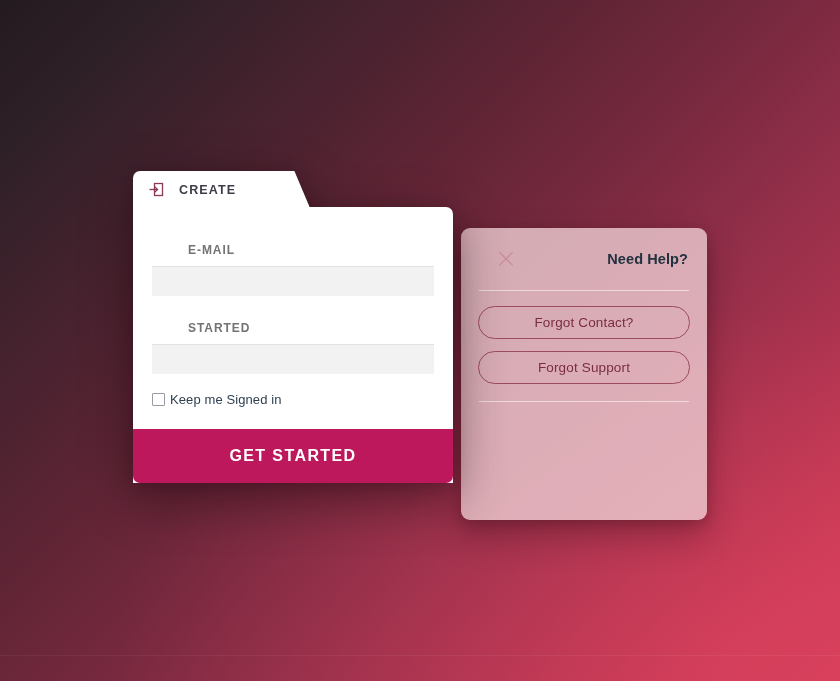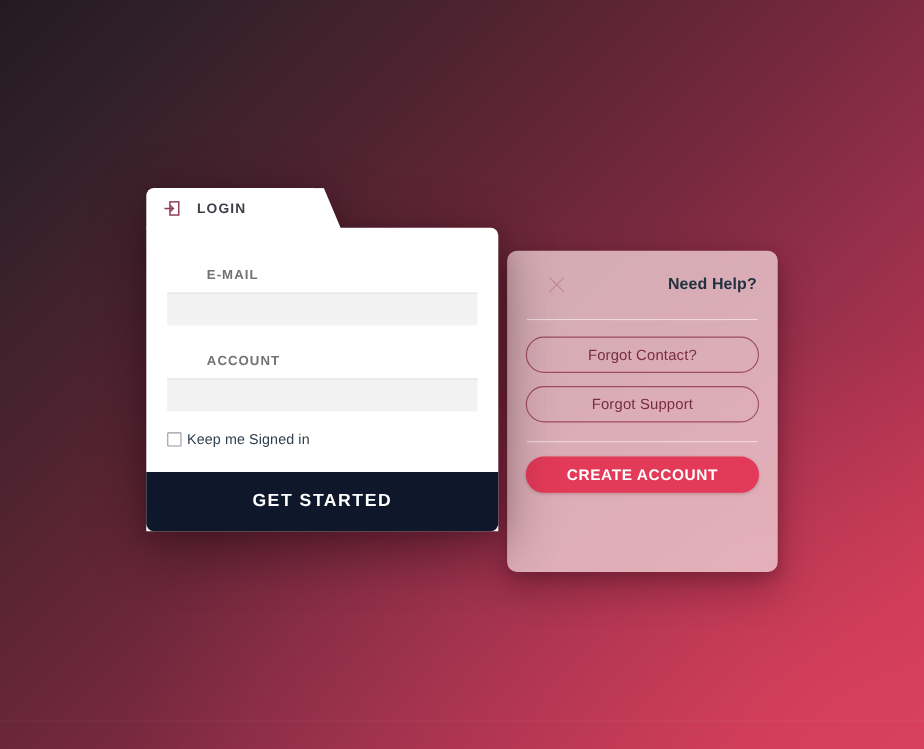--- a/index.html
+++ b/index.html
@@ -251,21 +251,21 @@
     margin-left: 5px;
     font-size: 13px;
     color: #2e3f50;
     letter-spacing: 0.1px;
   }
 
   .get-started {
     display: block;
     width: 320px;
     height: 54px;
-    background: #0f172a;
+    background: #be185d;
     color: #ffffff;
     border: none;
     border-radius: 0 0 7px 7px;
     font-family: inherit;
     font-size: 16px;
     font-weight: bold;
     letter-spacing: 1.4px;
     cursor: pointer;
   }
 </style>
@@ -286,47 +286,44 @@
   <div class="divider"></div>
 
   <button class="pill pill-outline-1">Forgot Contact?</button>
 
   <button class="pill pill-outline-2">Forgot Support</button>
 
   <div class="div-wrap-a">
     <div class="divider"></div>
   </div>
 
-  <div class="div-wrap-b">
-    <button class="pill-solid">CREATE ACCOUNT</button>
-  </div>
 </div>
 
 <div class="login-wrap">
 
   <div class="tab">
     <span class="tab-icon">
       <svg width="17" height="17" viewBox="0 0 17 17" aria-hidden="true">
         <rect x="6.5" y="2.5" width="8" height="12" fill="none" stroke="#8a3a52" stroke-width="1.3"></rect>
         <line x1="1.5" y1="8.5" x2="9" y2="8.5" stroke="#8a3a52" stroke-width="1.3"></line>
         <polyline points="6.6,5.6 9.6,8.5 6.6,11.4" fill="none" stroke="#8a3a52" stroke-width="1.3"></polyline>
       </svg>
     </span>
-    <span class="tab-label">LOGIN</span>
+    <span class="tab-label">CREATE</span>
   </div>
 
   <div class="card">
     <div class="card-body">
 
       <div class="field-label">E-MAIL</div>
       <input class="field-input" type="text" value="" style="">
 
       <div class="gap"></div>
 
-      <div class="field-label">ACCOUNT</div>
+      <div class="field-label">STARTED</div>
       <input class="field-input" type="password" value="" style="">
 
       <div class="remember">
         <span class="cb"></span>
         <span class="remember-label">Keep me Signed in</span>
       </div>
     </div>
 
     <button class="get-started">GET STARTED</button>
   </div>

